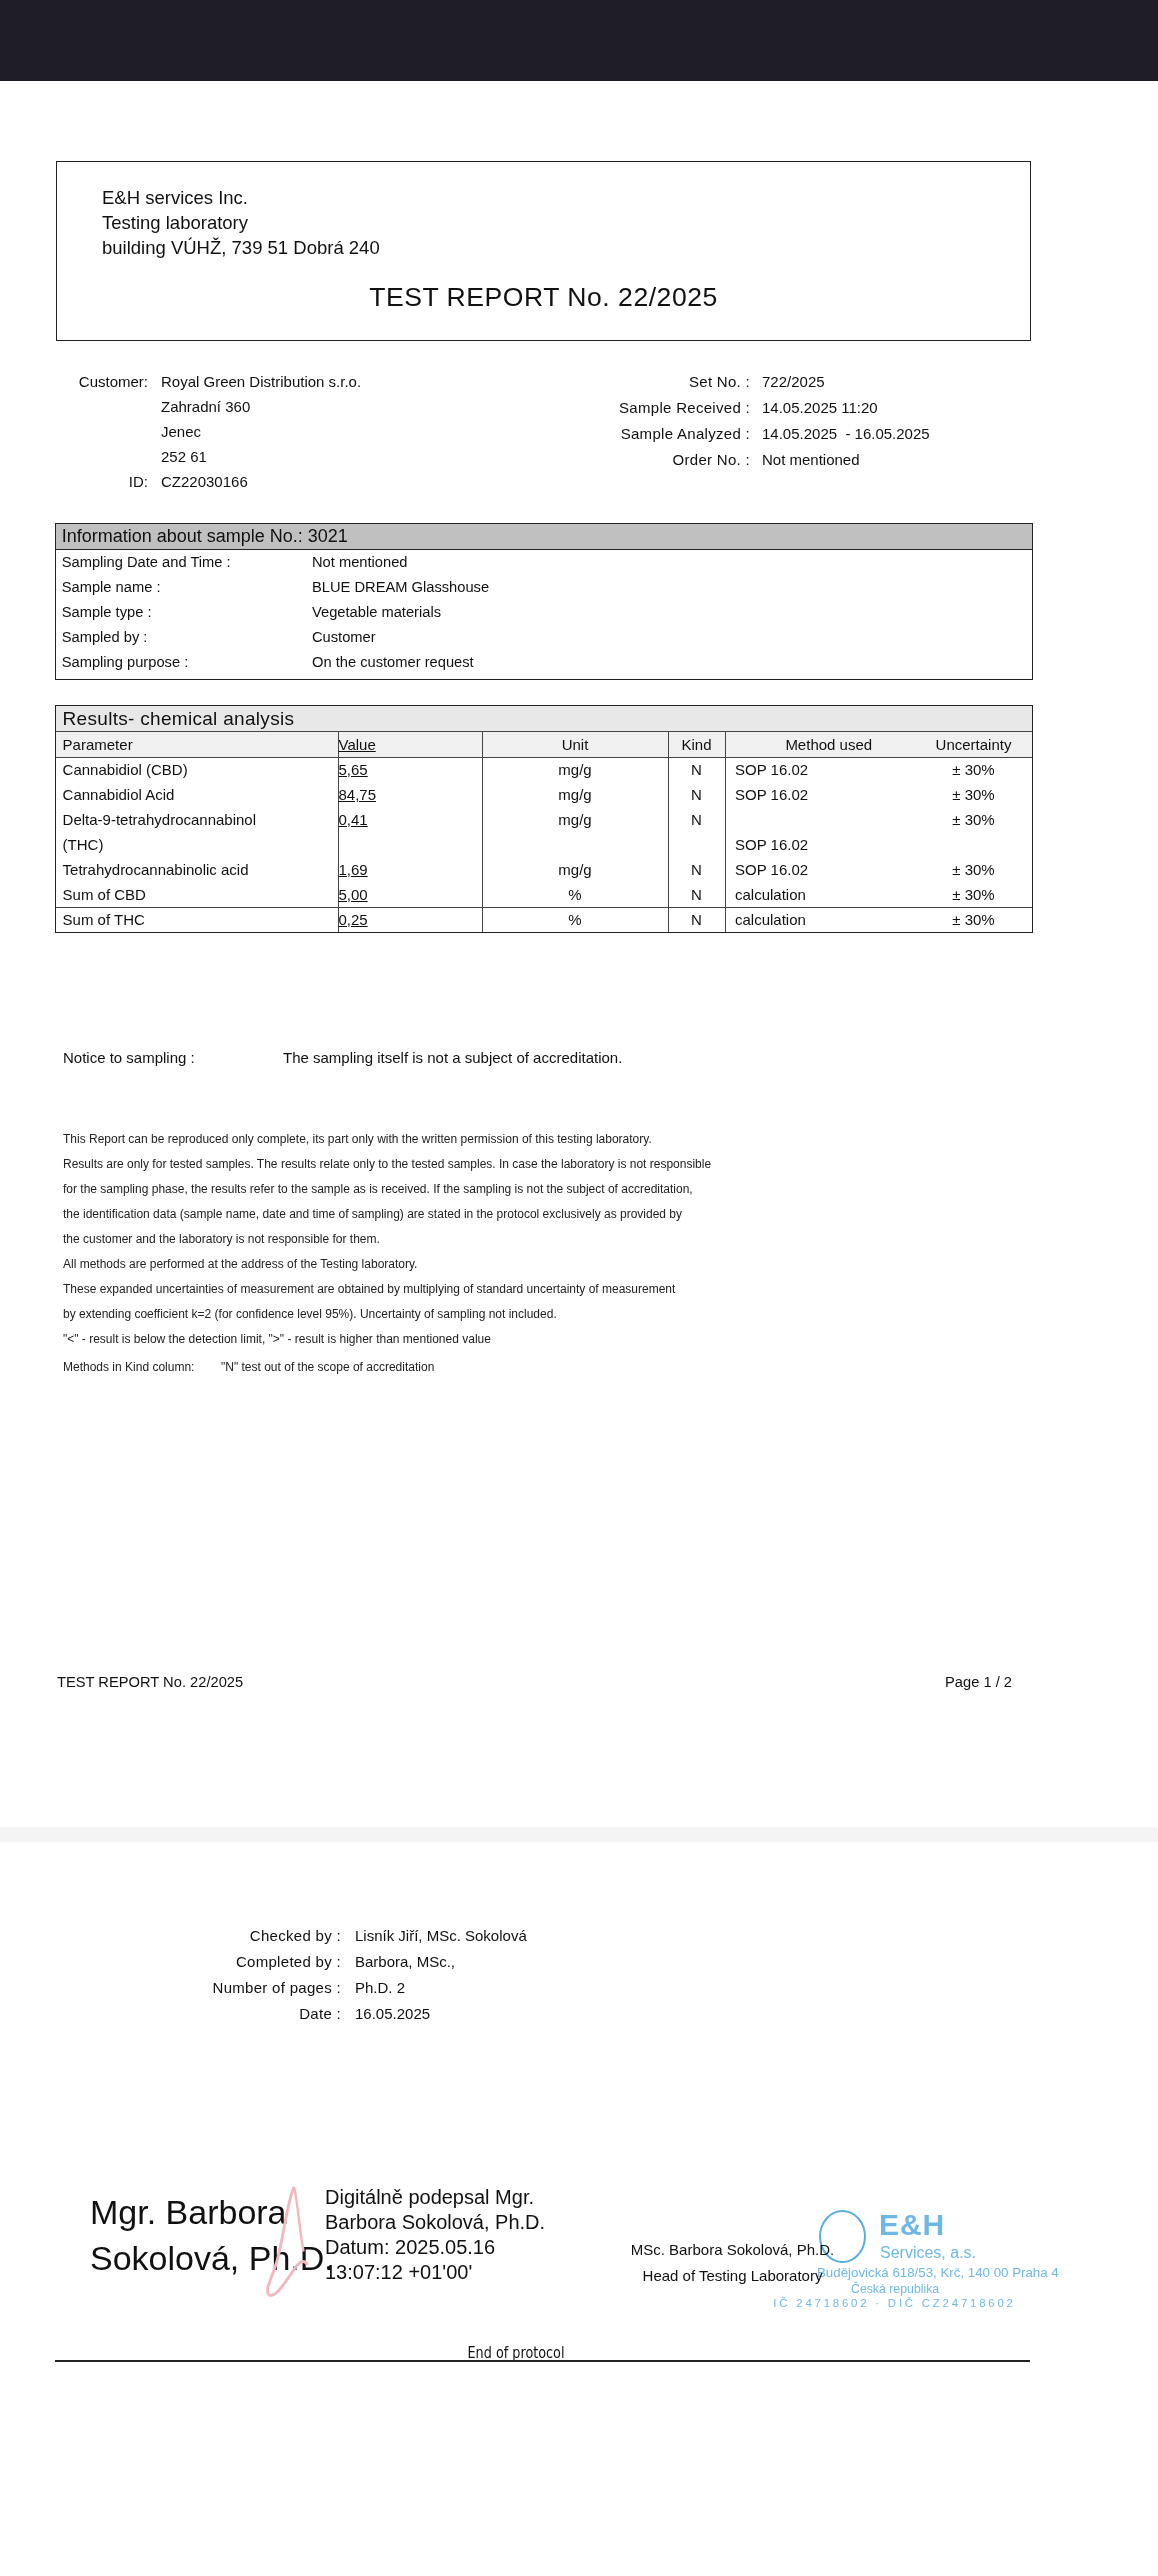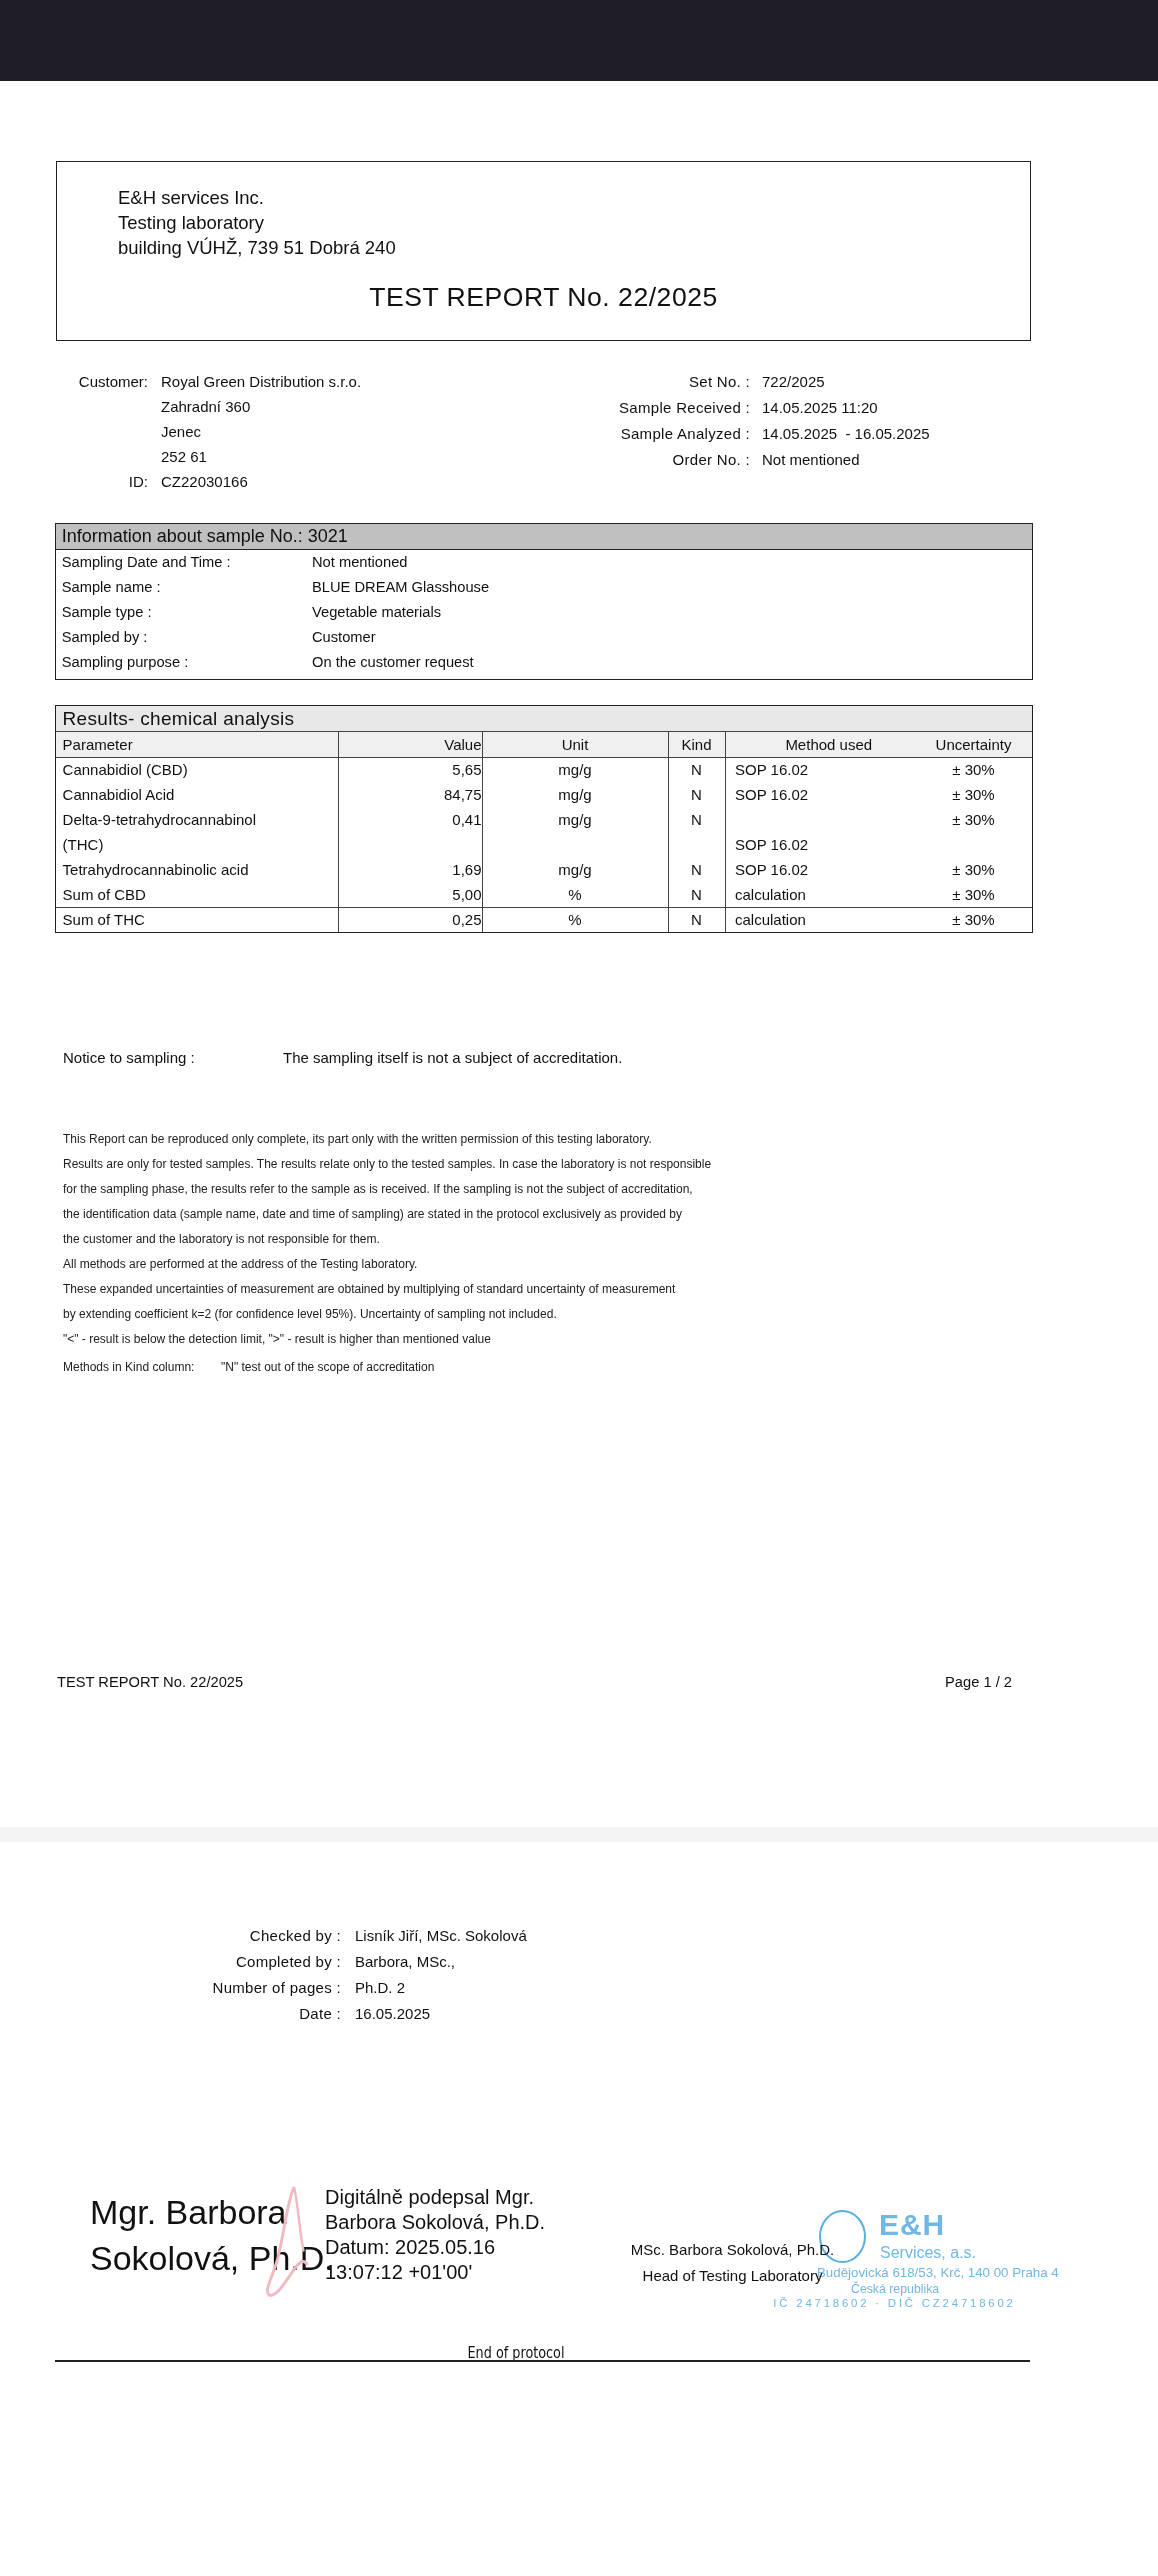--- a/index.html
+++ b/index.html
@@ -8,21 +8,21 @@
 
   .topbar { position: absolute; left: 0; top: 0; width: 1159px; height: 81px; background: #1f1e27; }
 
   .page { position: absolute; left: 0; width: 1159px; background: #fff; }
   .page1 { top: 81px; height: 1746px; }
   .page-gap { position: absolute; left: 0; top: 1827px; width: 1159px; height: 15px; background: #f4f4f4; }
   .page2 { top: 1842px; height: 734px; }
 
   
   .header-box { position: absolute; left: 56px; top: 161px; width: 975px; height: 180px; border: 1.9px solid #222; }
-  .lab-lines { position: absolute; left: 61px; top: 23px; font-size: 18.5px; line-height: 25px; color: #111; }
+  .lab-lines { position: absolute; left: 45px; top: 23px; font-size: 18.5px; line-height: 25px; color: #111; }
   .report-title { position: absolute; left: 0; width: 100%; top: 120px; text-align: center; font-size: 26.6px; letter-spacing: 0.5px; color: #111; }
 
   
   .cust { position: absolute; top: 369px; font-size: 15px; line-height: 25px; }
   .cust-labels { left: 61px; width: 87px; text-align: right; }
   .cust-values { left: 161px; }
   .order-labels { position: absolute; top: 369px; left: 532px; width: 218px; text-align: right; font-size: 15px; line-height: 26px; letter-spacing: 0.3px; }
   .order-values { position: absolute; top: 369px; left: 762px; font-size: 15px; line-height: 26px; }
 
   
@@ -32,21 +32,21 @@
   .sample-row .lbl { width: 256px; padding-left: 5.7px; }
   .sample-row .val { flex: 1; }
 
   
   .results { position: absolute; left: 55px; top: 705px; width: 978px; border: 1.9px solid #222; }
   .results-head { height: 26px; background: #e8e8e8; border-bottom: 0.9px solid #444; font-size: 19px; line-height: 25px; padding-left: 6.6px; letter-spacing: 0.3px; }
   table { border-collapse: collapse; width: 100%; font-size: 15px; }
   th { font-weight: normal; height: 25px; border-bottom: 0.9px solid #444; background: #f0f0f0; }
   td { height: 25px; }
   .c-param { width: 282px; text-align: left; padding-left: 6.6px; border-right: 0.9px solid #444; }
-  .c-val { width: 144px; text-align: right; border-right: 0.9px solid #444; }
+  .c-val { width: 144px; text-align: left; border-right: 0.9px solid #444; text-decoration: underline; }
   .c-unit { width: 186px; text-align: center; border-right: 0.9px solid #444; }
   .c-kind { width: 57px; text-align: center; border-right: 0.9px solid #444; }
   .c-method { width: 190px; text-align: left; padding-left: 9.5px; }
   .c-unc { text-align: center; }
   th.c-method { text-align: center; padding-left: 17px; }
   tr.last td { border-top: 0.9px solid #444; }
 
   .notice { position: absolute; top: 1049px; font-size: 15px; }
   .notice-label { left: 63px; }
   .notice-text { left: 283px; }

